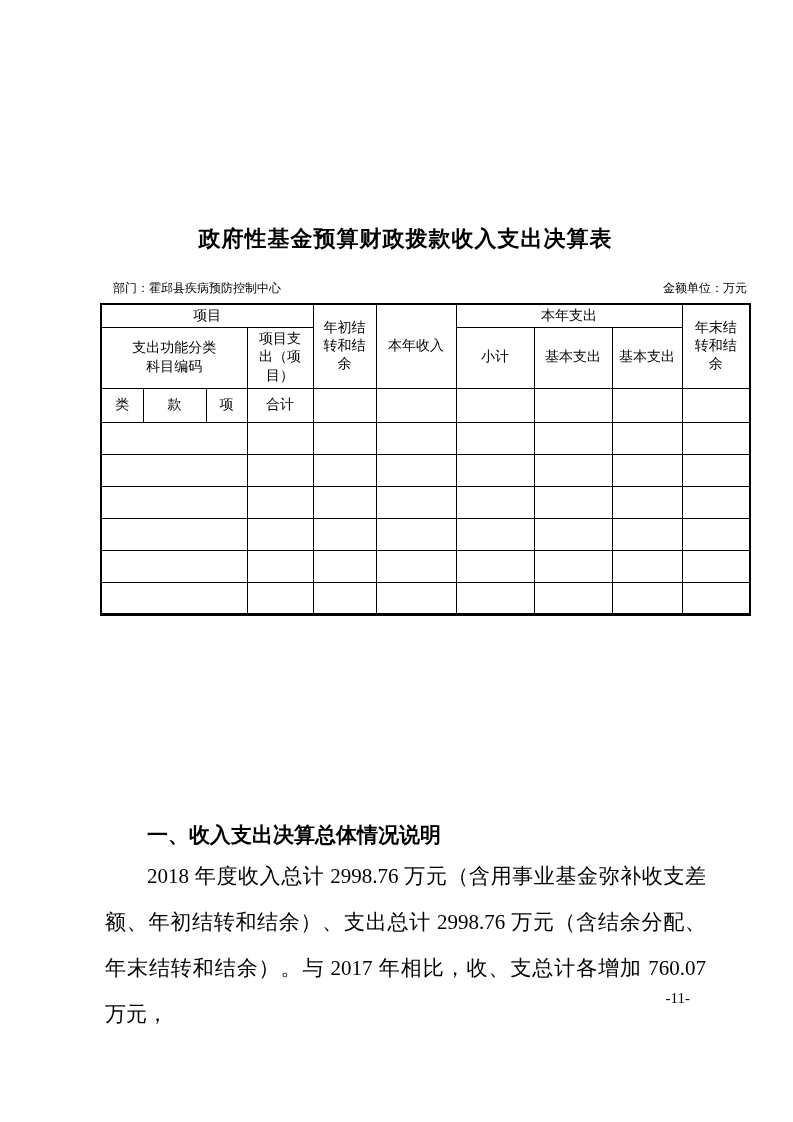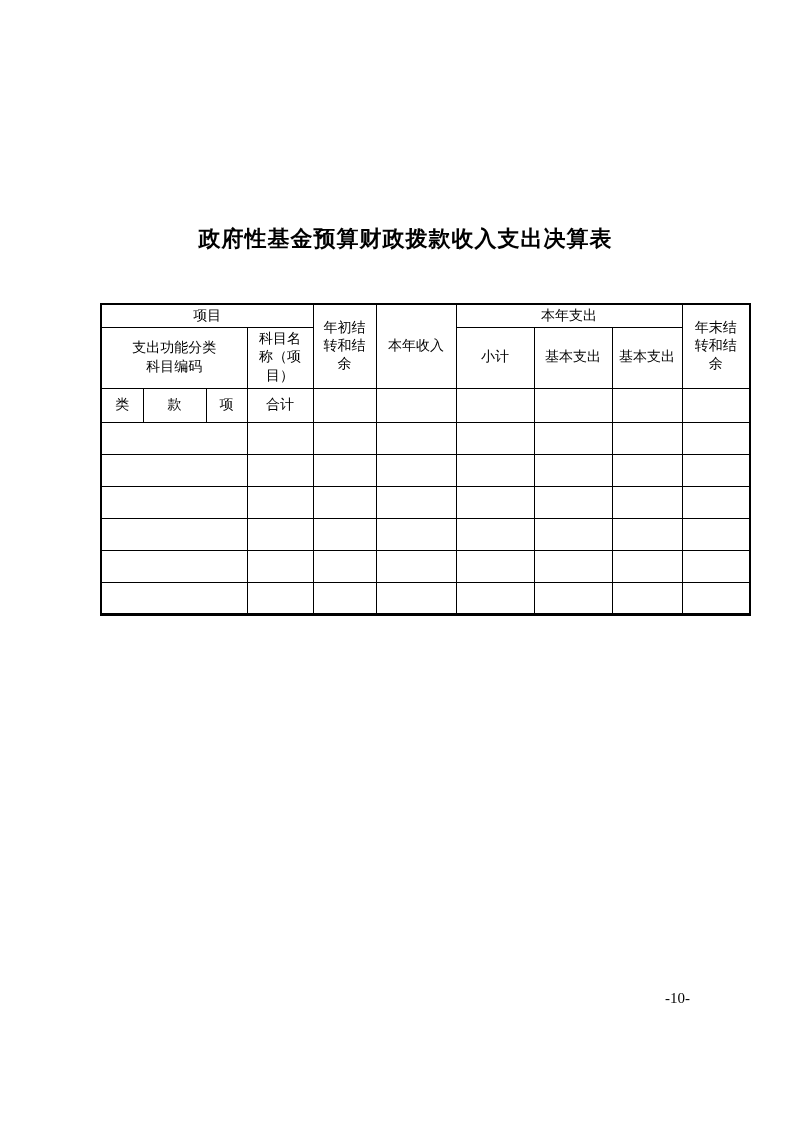--- a/index.html
+++ b/index.html
@@ -93,20 +93,24 @@
   }
 </style>
 </head>
 <body>
 
 <div class="page">
 
   <div class="doc-title">政府性基金预算财政拨款收入支出决算表</div>
 
 
+  <div class="meta-row">
+    <span class="dept">部门：霍邱县疾病预防控制中心</span>
+    <span>金额单位：万元</span>
+  </div>
 
   <table class="budget">
     <colgroup>
       <col style="width:42px">
         <col style="width:63px">
         <col style="width:41px">
       <col style="width:66px">
         <col style="width:63px">
         <col style="width:80px">
       <col style="width:78px">
@@ -118,21 +122,21 @@
       <tr class="r1">
         <td colspan="4">项目</td>
         <td rowspan="2" class="wrap">年初结转和结余</td>
         <td rowspan="2">本年收入</td>
         <td colspan="3">本年支出</td>
         <td rowspan="2" class="wrap">年末结转和结余</td>
       </tr>
       <tr class="r2">
         <td colspan="3" class="preline">支出功能分类
 科目编码</td>
-        <td class="wrap">科目名称（项目）</td>
+        <td class="wrap">项目支出（项目）</td>
         <td>小计</td>
         <td>基本支出</td>
         <td>基本支出</td>
       </tr>
       <tr class="r3">
         <td>类</td>
         <td>款</td>
         <td>项</td>
         <td>合计</td>
         <td></td>
@@ -202,17 +206,19 @@
           <td></td>
           <td></td>
           <td></td>
           <td></td>
         </tr>
       </tbody>
   </table>
 
 
 
-
-
-  <div class="page-number">-10-</div>
+  <div class="textblock subsection-heading">一、收入支出决算总体情况说明</div>
+
+  <div class="textblock body-paragraph">2018 年度收入总计 2998.76 万元（含用事业基金弥补收支差额、年初结转和结余）、支出总计 2998.76 万元（含结余分配、年末结转和结余）。与 2017 年相比，收、支总计各增加 760.07 万元，</div>
+
+  <div class="page-number">-11-</div>
 
 </div>
 
 </body></html>

